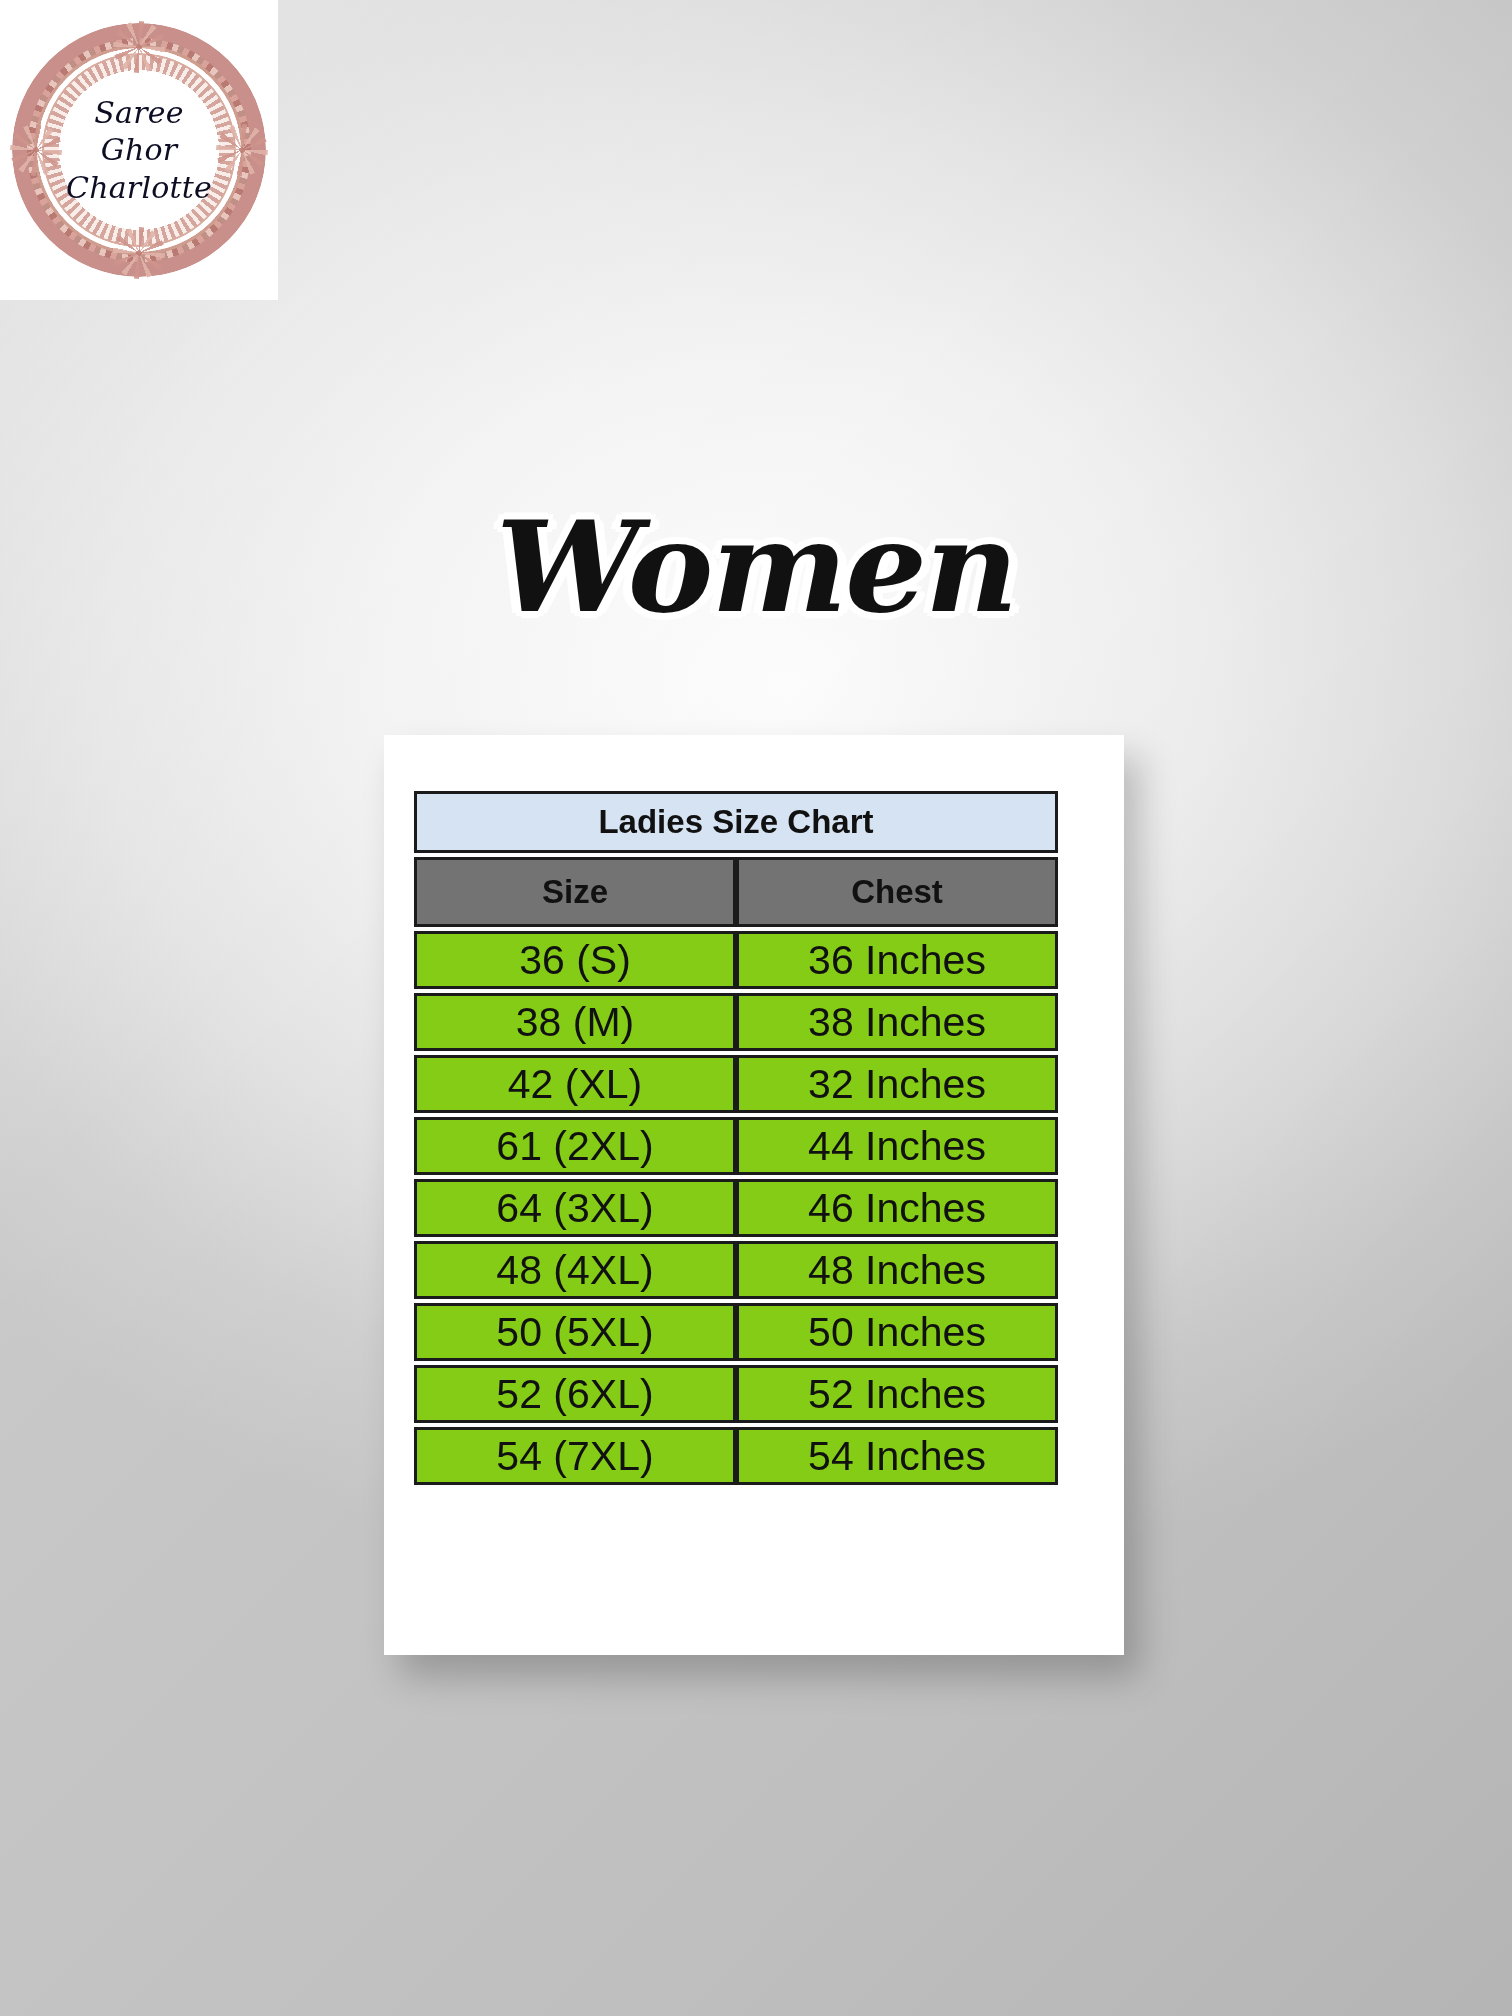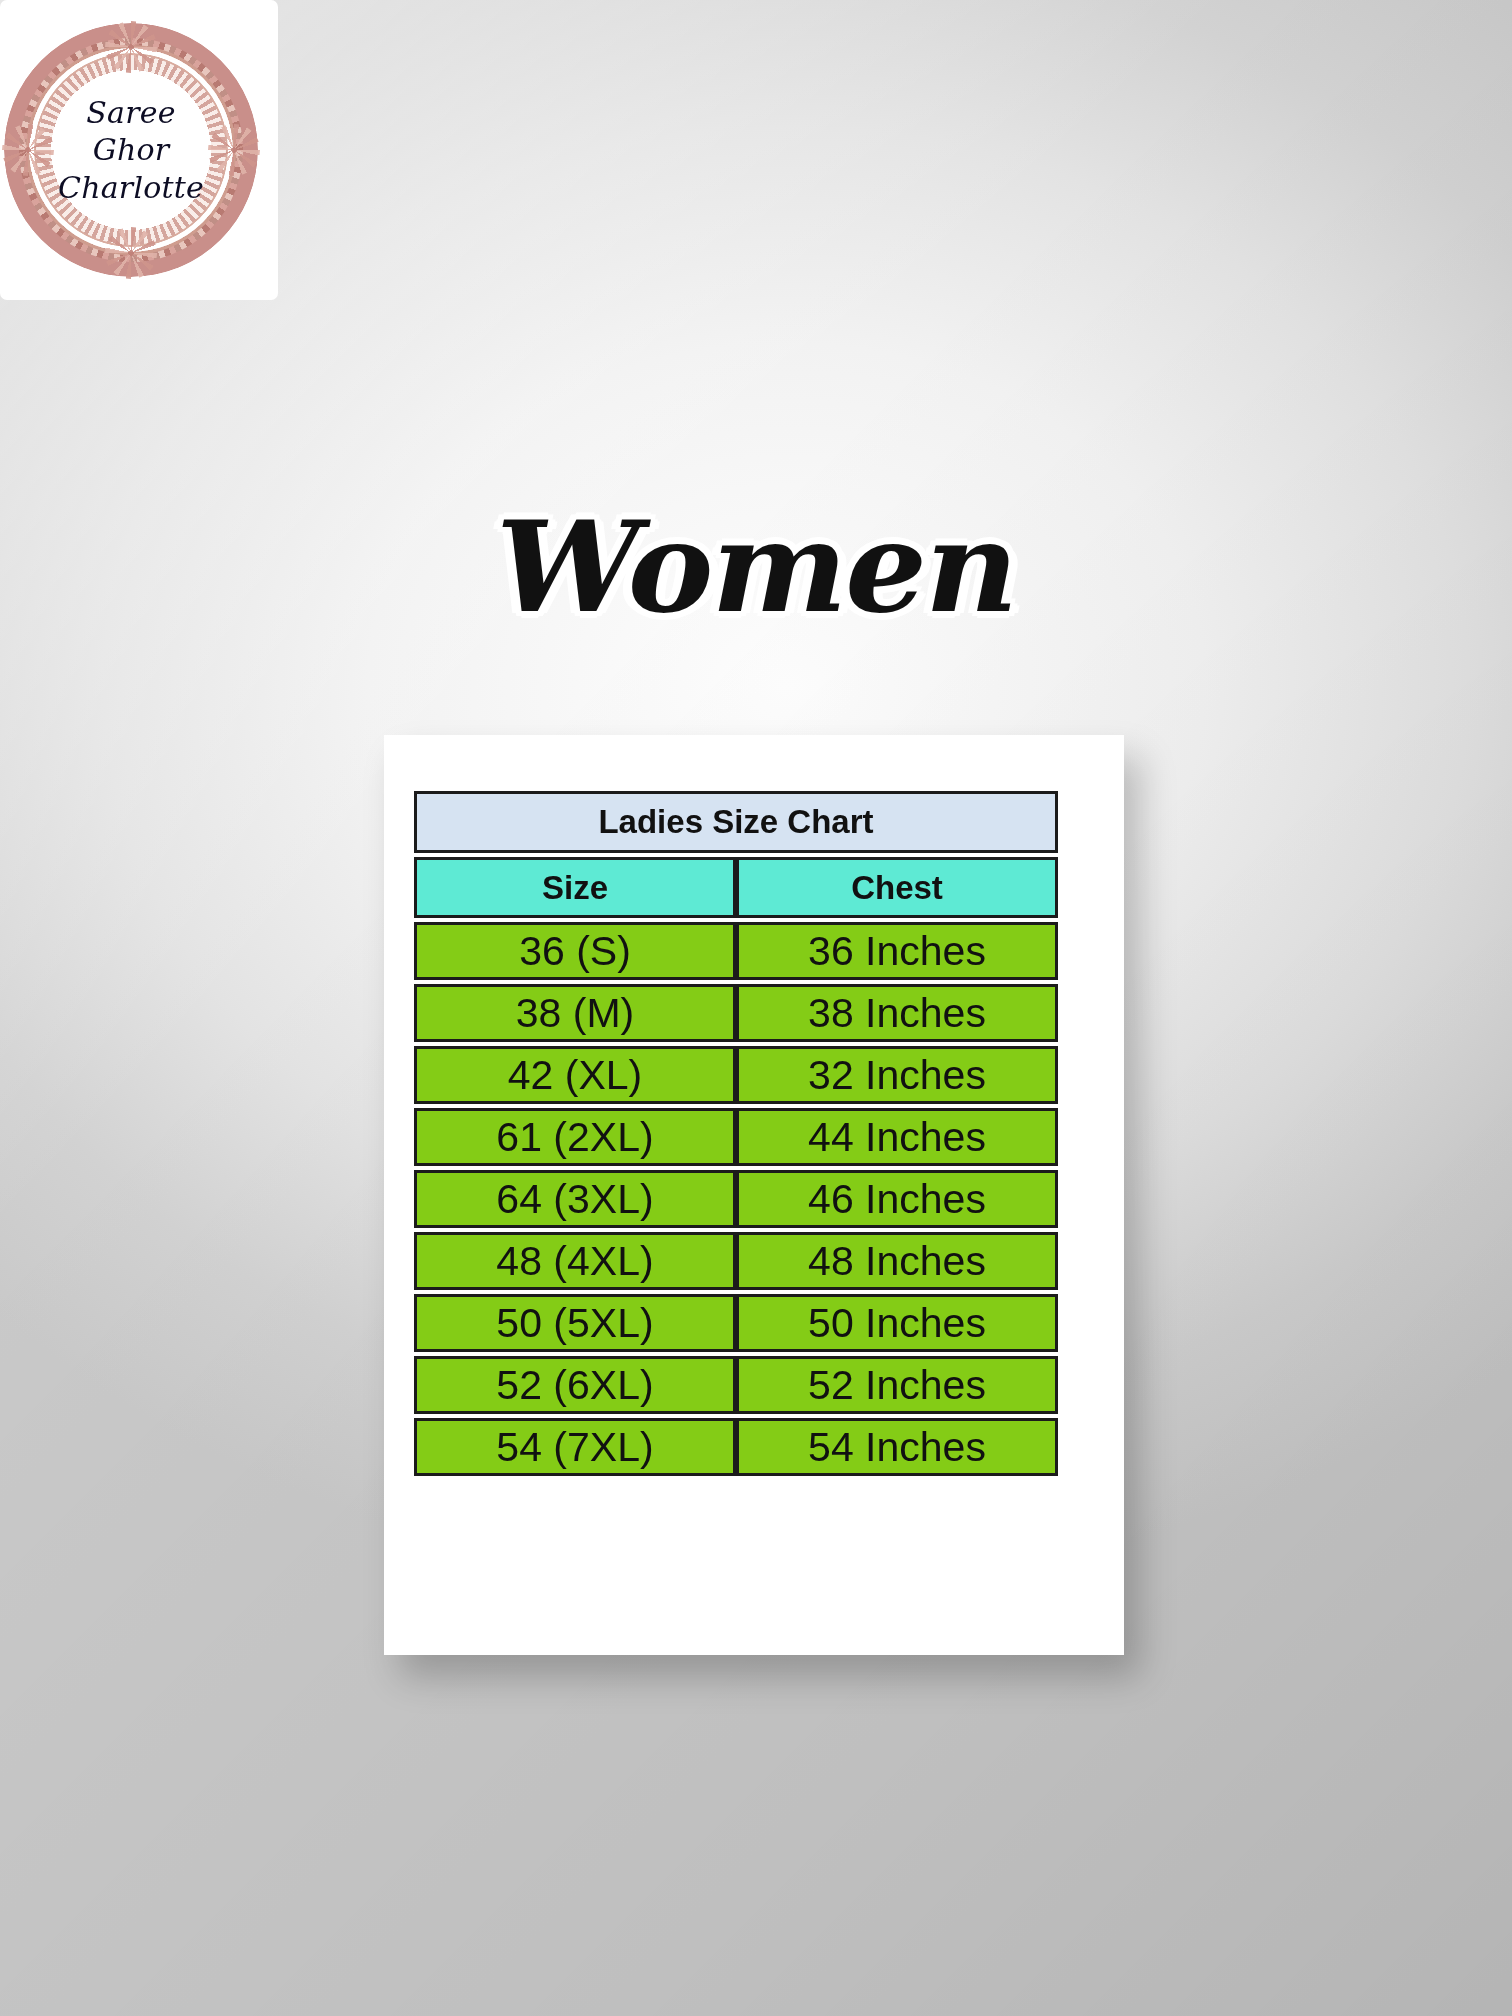--- a/index.html
+++ b/index.html
@@ -35,21 +35,21 @@
   .logo-badge {
     position: absolute;
     left: 0;
     top: 0;
     width: 278px;
     height: 300px;
     background: #ffffff;
     z-index: 5;
     display: flex;
     align-items: center;
-    border-radius: 7px;
+    justify-content: center;
   }
   .logo-ring {
     position: relative;
     width: 262px;
     height: 262px;
     border-radius: 50%;
     display: flex;
     align-items: center;
     justify-content: center;
   }
@@ -192,24 +192,24 @@
     background: #84cc16;
     box-sizing: border-box;
   }
   .size-table .chart-title {
     background: #d6e3f2;
     font-weight: 700;
     font-size: 33px;
     height: 62px;
   }
   .size-table .col-head {
-    background: #5eead4;
+    background: #737373;
     font-weight: 700;
     font-size: 33px;
-    height: 61px;
+    height: 70px;
   }
   .size-table tr.data-row td:first-child { border-right-width: 3px; }
 
   .logo-line2 { display: block; }
 </style>
 </head>
 <body>
 
 <div class="page">
 

